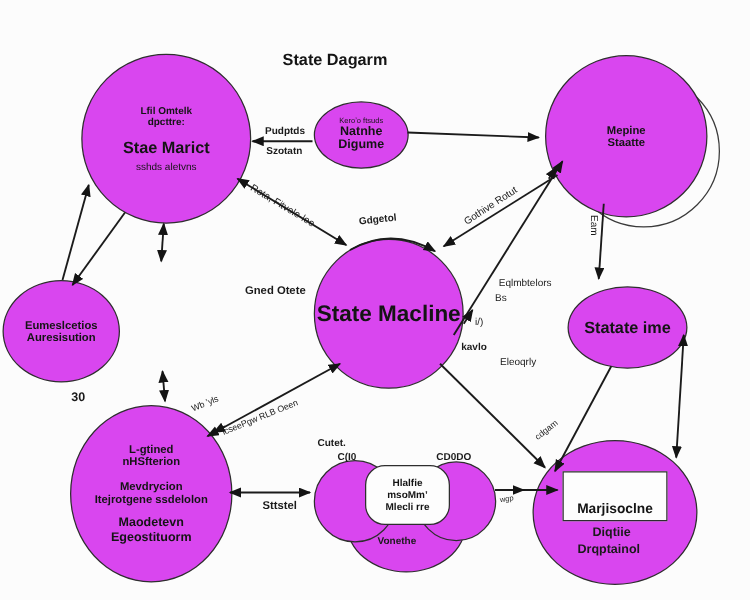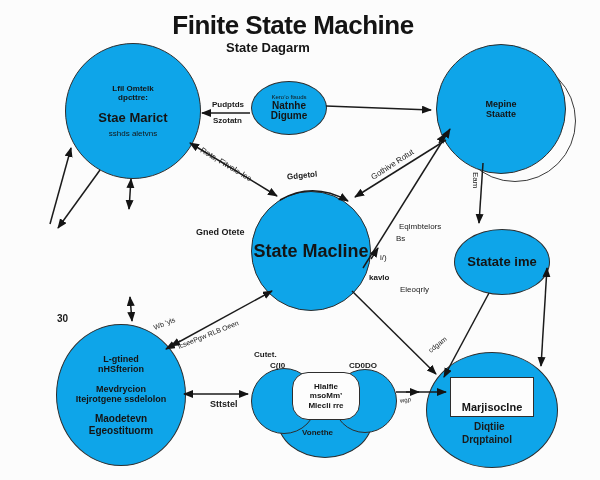--- a/index.html
+++ b/index.html
@@ -1,48 +1,51 @@
 <!DOCTYPE html>
 <html><head>
 <meta charset="utf-8">
 <style>
   html,body{margin:0;padding:0;background:#ffffff;}
   #stage{position:relative;width:600px;height:480px;background:#fcfcfc;overflow:hidden;
          font-family:"Liberation Sans","DejaVu Sans",sans-serif;color:#141414;}
-  .node{position:absolute;border:1.4px solid #2e2e2e;border-radius:50%;background:#0ea5e9;
+  .node{position:absolute;border:1.4px solid #2e2e2e;border-radius:50%;background:#d946ef;
         display:flex;flex-direction:column;align-items:center;justify-content:center;
         text-align:center;line-height:1.15;}
   .ring{position:absolute;border:1.3px solid #3a3a3a;border-radius:50%;background:transparent;}
   .rect{position:absolute;border:1.5px solid #2e2e2e;background:#fdfdfd;display:flex;
         align-items:center;justify-content:center;text-align:center;}
   .lbl{position:absolute;font-size:8px;color:#1a1a1a;white-space:nowrap;}
   .b{font-weight:bold;}
   .t6{font-size:6px;} .t7{font-size:7px;} .t8{font-size:8px;} .t9{font-size:9px;}
   .t10{font-size:10px;} .t11{font-size:11px;margin-top:20px;} .t13{font-size:13px;} .t15{font-size:18px;}
   #title{position:absolute;left:143px;top:10px;width:300px;text-align:center;
          font-size:26px;font-weight:bold;letter-spacing:-0.5px;}
   #subtitle{position:absolute;left:168px;top:40px;width:200px;text-align:center;
             font-size:13px;font-weight:bold;}
   svg.edges{position:absolute;left:0;top:0;pointer-events:none;}
 </style>
 </head>
 <body>
 
 <div id="stage">
 
-  <div id="title">Finite State Machine</div>
   <div id="subtitle">State Dagarm</div>
 
   <div class="node" style="left:65px;top:43px;width:134px;height:134px;">
     <div class="t8 b">Lfil Omtelk</div>
     <div class="t8 b">dpcttre:</div>
     <div class="t13 b" style="margin-top:9px;">Stae Marict</div>
     <div class="t8" style="margin-top:3px;">sshds aletvns</div>
   </div>
 
+  <div class="node" style="left:2px;top:224px;width:92px;height:80px;">
+    <div class="t9 b">Eumeslcetios</div>
+    <div class="t9 b">Auresisution</div>
+  </div>
 
 
   <div class="node" style="left:251px;top:191px;width:118px;height:118px;">
     <div class="t15 b">State Macline</div>
   </div>
 
   <div class="node" style="left:251px;top:81px;width:74px;height:52px;">
     <div class="t6">Keroʼo ftsuds</div>
     <div class="t10 b" style="line-height:1.05;">Natnhe</div>
     <div class="t10 b" style="line-height:1.05;">Digume</div>

